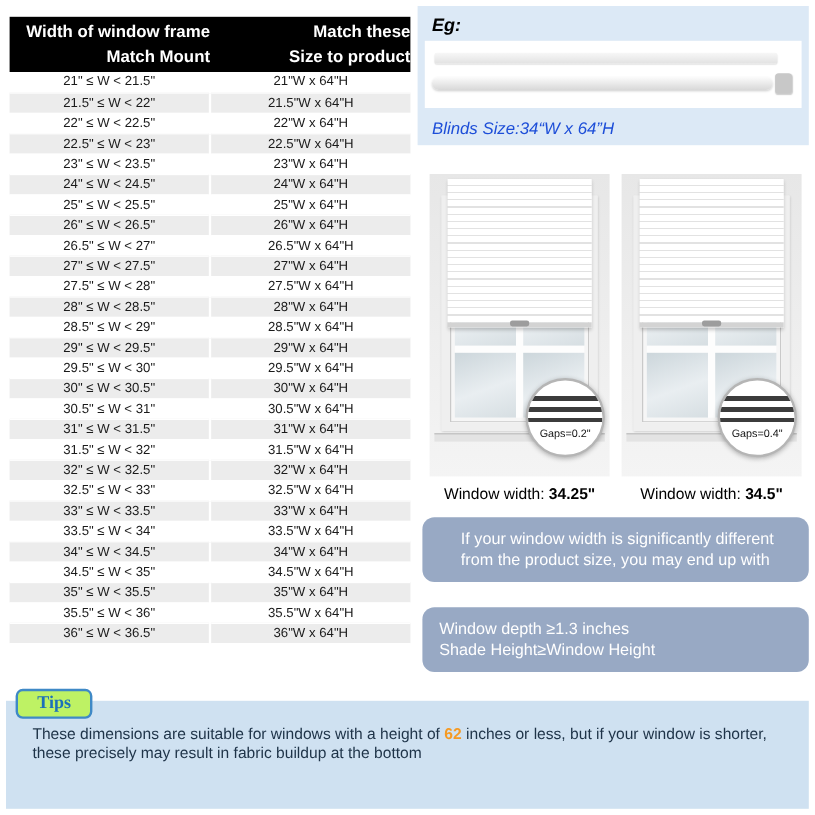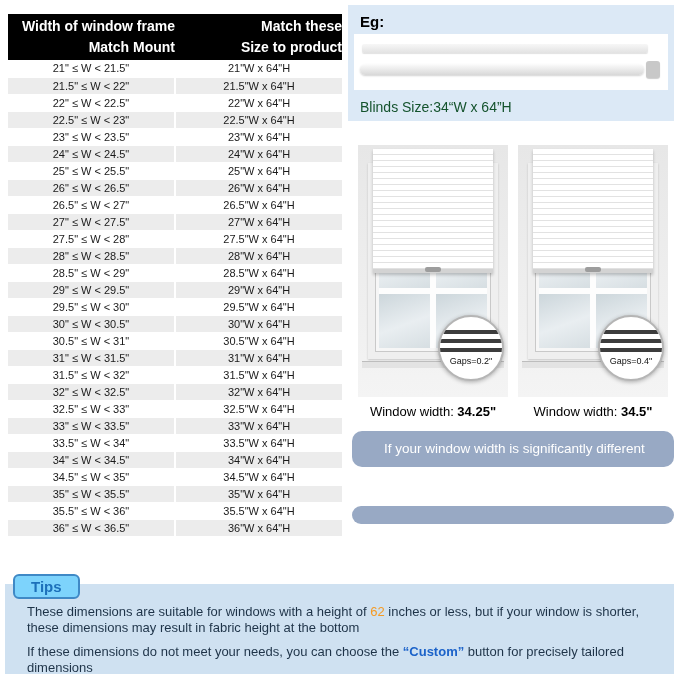--- a/index.html
+++ b/index.html
@@ -7,27 +7,27 @@
   .canvas{position:relative;width:679px;height:679px;background:#fff;font-family:"Liberation Sans",sans-serif;overflow:hidden;}
 
   
   .size-table{position:absolute;left:8px;top:14px;width:334px;border-collapse:collapse;table-layout:fixed;}
   .size-table th{background:#000;color:#fff;font-size:14px;line-height:1.5;padding:2px 0;font-weight:bold;text-align:right;}
   .size-table tbody td{font-size:11px;text-align:center;height:17px;color:#1a1a1a;padding:0;border-bottom:1px solid #fff;}
   .size-table tbody tr:nth-child(even) td{background:#ececec;}
   .size-table tbody td:first-child{border-right:2px solid #fff;}
 
   
-  .eg-panel{position:absolute;left:348px;top:5px;width:326px;height:116px;background:#dce9f6;}
+  .eg-panel{position:absolute;left:348px;top:5px;width:326px;height:116px;background:#dce9f6;font-style:italic;}
   .eg-label{position:absolute;left:12px;top:8px;font-size:15px;font-weight:bold;color:#000;}
   .eg-photo{position:absolute;left:6px;right:6px;top:29px;height:56px;background:#fff;overflow:hidden;}
   .rail-flat{position:absolute;left:8px;right:20px;top:10px;height:9px;background:linear-gradient(#f7f7f7,#e2e2e2);border-radius:2px;box-shadow:0 1px 1px rgba(0,0,0,.12);}
   .rod{position:absolute;left:6px;right:24px;top:30px;height:11px;background:linear-gradient(#fcfcfc,#d8d8d8);border-radius:6px;box-shadow:0 1px 2px rgba(0,0,0,.18);}
   .rod-cap{position:absolute;right:8px;top:27px;width:14px;height:17px;background:#c8c8c8;border-radius:3px;box-shadow:0 1px 1px rgba(0,0,0,.2);}
-  .eg-size{position:absolute;left:12px;bottom:6px;font-size:14px;color:#14532d;}
+  .eg-size{position:absolute;left:12px;bottom:6px;font-size:14px;color:#1d4ed8;}
 
   
   .win-fig{position:absolute;width:150px;height:252px;background:linear-gradient(#e7e7e7,#f4f4f4);overflow:hidden;}
   .fig1{left:358px;top:145px;}
   .fig2{left:518px;top:145px;}
   .window{position:absolute;left:10px;right:10px;top:18px;height:196px;background:#f6f6f6;border:7px solid #efefef;box-shadow:inset 0 0 0 1px #c9c9c9,0 1px 2px rgba(0,0,0,.18);z-index:1;}
   .panes{position:absolute;inset:4px;display:grid;grid-template-columns:1fr 1fr;grid-template-rows:1fr 1fr 1fr;gap:6px;background:#fdfdfd;}
   .pane{background:linear-gradient(160deg,#ccd6db,#e9eef1 55%,#d6dee2);}
   .sill{position:absolute;left:4px;right:4px;top:216px;height:7px;background:#e3e3e3;border-top:1px solid #bdbdbd;z-index:1;}
   .shade{position:absolute;left:15px;right:15px;top:4px;height:124px;background:repeating-linear-gradient(180deg,#ffffff 0 5px,#e2e2e2 5px 6px);border-bottom:4px solid #d3d3d3;box-shadow:0 2px 3px rgba(0,0,0,.22);z-index:2;}
@@ -41,24 +41,24 @@
   .cap2{left:518px;}
   .win-caption b{font-weight:bold;}
 
   
   .info-box{position:absolute;left:352px;width:322px;border-radius:10px;background:#98a9c4;color:#fff;padding:9px 14px;font-size:13.5px;line-height:1.32;}
   .box-gap{top:431px;padding-left:32px;}
   .box-req{top:506px;}
 
   
   .tips-panel{position:absolute;left:5px;top:584px;width:669px;height:90px;background:#cfe1f1;}
-  .tips-badge{position:absolute;left:8px;top:-10px;background:#7dd3fc;border:2px solid #3f89c6;border-radius:6px;padding:2px 16px;font-size:15px;font-weight:bold;color:#1c70ba;}
+  .tips-badge{position:absolute;left:8px;top:-10px;background:#bef264;border:2px solid #3f89c6;border-radius:6px;padding:2px 16px;font-size:15px;font-weight:bold;color:#1c70ba;font-family:Liberation Serif, serif;}
   .tips-text{position:absolute;left:22px;right:12px;top:20px;font-size:13px;color:#1e3348;line-height:1.25;}
   .tips-text p{margin:0 0 7px 0;}
-  .hl-orange{color:#f59a23;font-weight:normal;}
+  .hl-orange{color:#f59a23;font-weight:bold;}
   .hl-blue{color:#1b62c9;font-weight:bold;}
 </style>
 </head>
 <body>
 
 <div class="canvas">
 
   <table class="size-table">
     <thead>
       <tr>
@@ -269,25 +269,27 @@
 
   <div class="win-caption cap1">
     <span>Window width: </span><b>34.25"</b>
   </div>
   <div class="win-caption cap2">
     <span>Window width: </span><b>34.5"</b>
   </div>
 
   <div class="info-box box-gap">
     <div>If your window width is significantly different</div>
+    <div>from the product size, you may end up with</div>
   </div>
   <div class="info-box box-req">
+    <div>Window depth ≥1.3 inches</div>
+    <div>Shade Height≥Window Height</div>
   </div>
 
   <div class="tips-panel">
     <div class="tips-badge">Tips</div>
     <div class="tips-text">
-      <p><span>These dimensions are suitable for windows with a height of </span><span class="hl-orange">62</span><span> inches or less, but if your window is shorter, these dimensions may result in fabric height at the bottom</span></p>
-      <p><span>If these dimensions do not meet your needs, you can choose the </span><span class="hl-blue">“Custom”</span><span> button for precisely tailored dimensions</span></p>
+      <p><span>These dimensions are suitable for windows with a height of </span><span class="hl-orange">62</span><span> inches or less, but if your window is shorter, these precisely may result in fabric buildup at the bottom</span></p>
     </div>
   </div>
 
 </div>
 
 </body></html>

